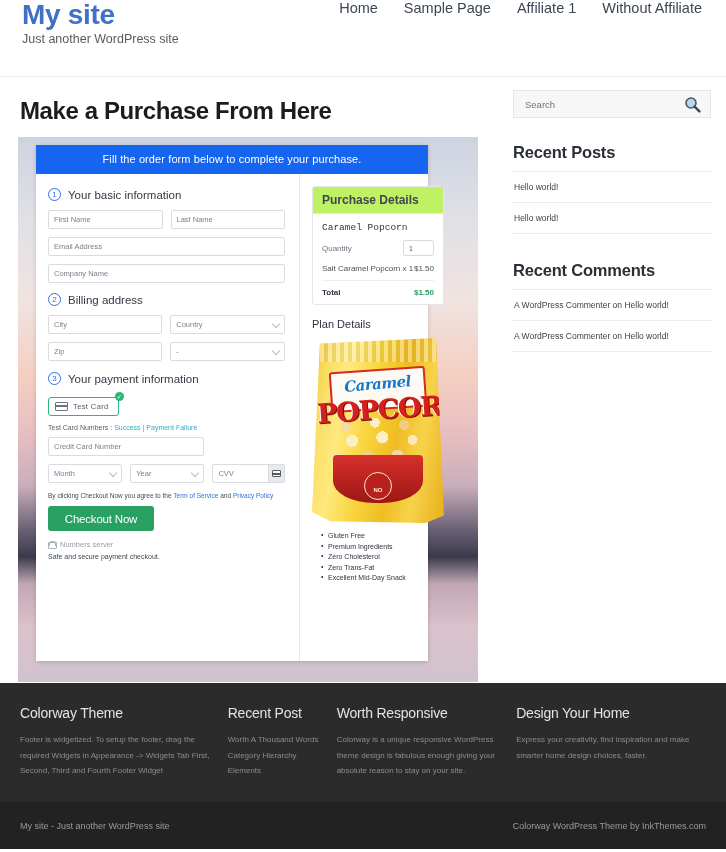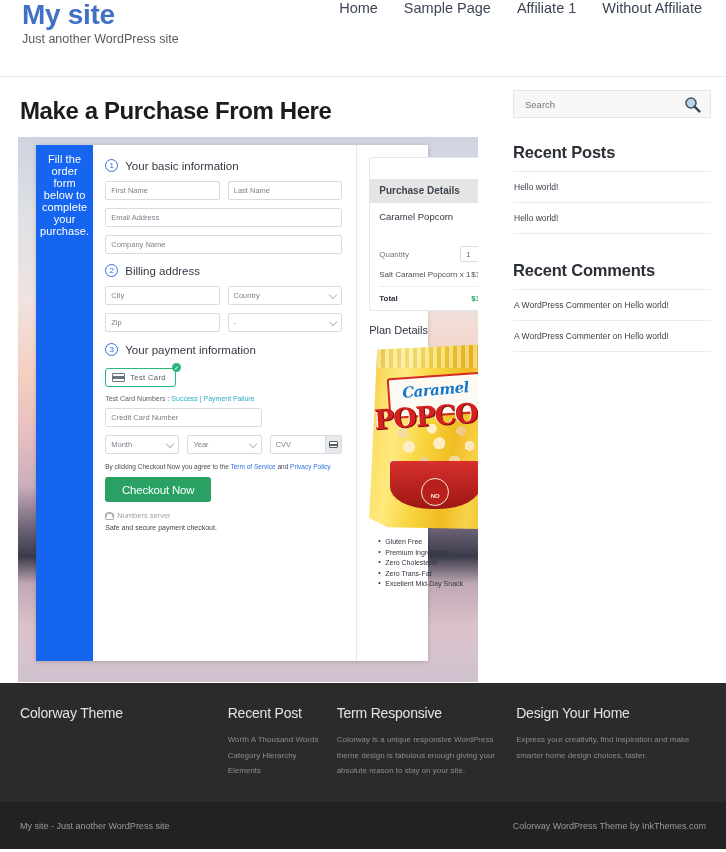--- a/index.html
+++ b/index.html
@@ -89,20 +89,21 @@
   }
   .checkout-card {
     position: absolute;
     left: 18px;
     top: 8px;
     width: 392px;
     height: 516px;
     background: #ffffff;
     box-shadow: 0 1px 4px rgba(0,0,0,.18);
     display: flex;
+    flex-direction: column;
   }
   .order-banner {
     background: #1565f0;
     color: #ffffff;
     font-size: 11px;
     text-align: center;
     padding: 8px 4px 9px;
     letter-spacing: .1px;
   }
   .card-body {
@@ -276,30 +277,29 @@
   .safe-txt { font-size: 7px; color: #3f464e; }
 
   
   .pd-box {
     border: 1px solid #e4e6e9;
     border-radius: 3px;
     background: #fff;
     margin-bottom: 13px;
   }
   .pd-head {
-    background: #e5e5e5;
+    background: #bef264;
     border-bottom: 1px solid #e4e6e9;
     padding: 6px 9px;
-    font-size: 10px;
+    font-size: 12px;
     color: #3f464e;
     font-weight: bold;
-    margin-top: 21px;
   }
   .pd-body { padding: 8px 9px 7px; }
-  .pd-product { font-size: 9.5px; color: #2e3440; margin-bottom: 24px; }
+  .pd-product { font-size: 9.5px; color: #2e3440; margin-bottom: 7px; font-family: Liberation Mono, monospace; }
   .pd-qty-row {
     display: flex; align-items: center; justify-content: space-between;
     margin-bottom: 8px;
   }
   .pd-qty-label { font-size: 8px; color: #6e757d; }
   .qty-input {
     width: 31px; height: 16px;
     border: 1px solid #d8dce1;
     border-radius: 2px;
     font-size: 7px;
@@ -704,31 +704,32 @@
       <li>A WordPress Commenter on Hello world!</li>
       <li>A WordPress Commenter on Hello world!</li>
     </ul>
   </aside>
 </div>
 
 <footer class="site-footer">
   <div class="footer-cols">
     <div class="fcol c1">
       <h4>Colorway Theme</h4>
+      <p>Footer is widgetized. To setup the footer, drag the required Widgets in Appearance -&gt; Widgets Tab First, Second, Third and Fourth Footer Widget</p>
     </div>
     <div class="fcol c2">
       <h4>Recent Post</h4>
       <ul>
         <li>Worth A Thousand Words</li>
         <li>Category Hierarchy</li>
         <li>Elements</li>
       </ul>
     </div>
     <div class="fcol c3">
-      <h4>Term Responsive</h4>
+      <h4>Worth Responsive</h4>
       <p>Colorway is a unique responsive WordPress theme design is fabulous enough giving your absolute reason to stay on your site.</p>
     </div>
     <div class="fcol c4">
       <h4>Design Your Home</h4>
       <p>Express your creativity, find inspiration and make smarter home design choices, faster.</p>
     </div>
   </div>
 </footer>
 
 <div class="footer-bottom">

